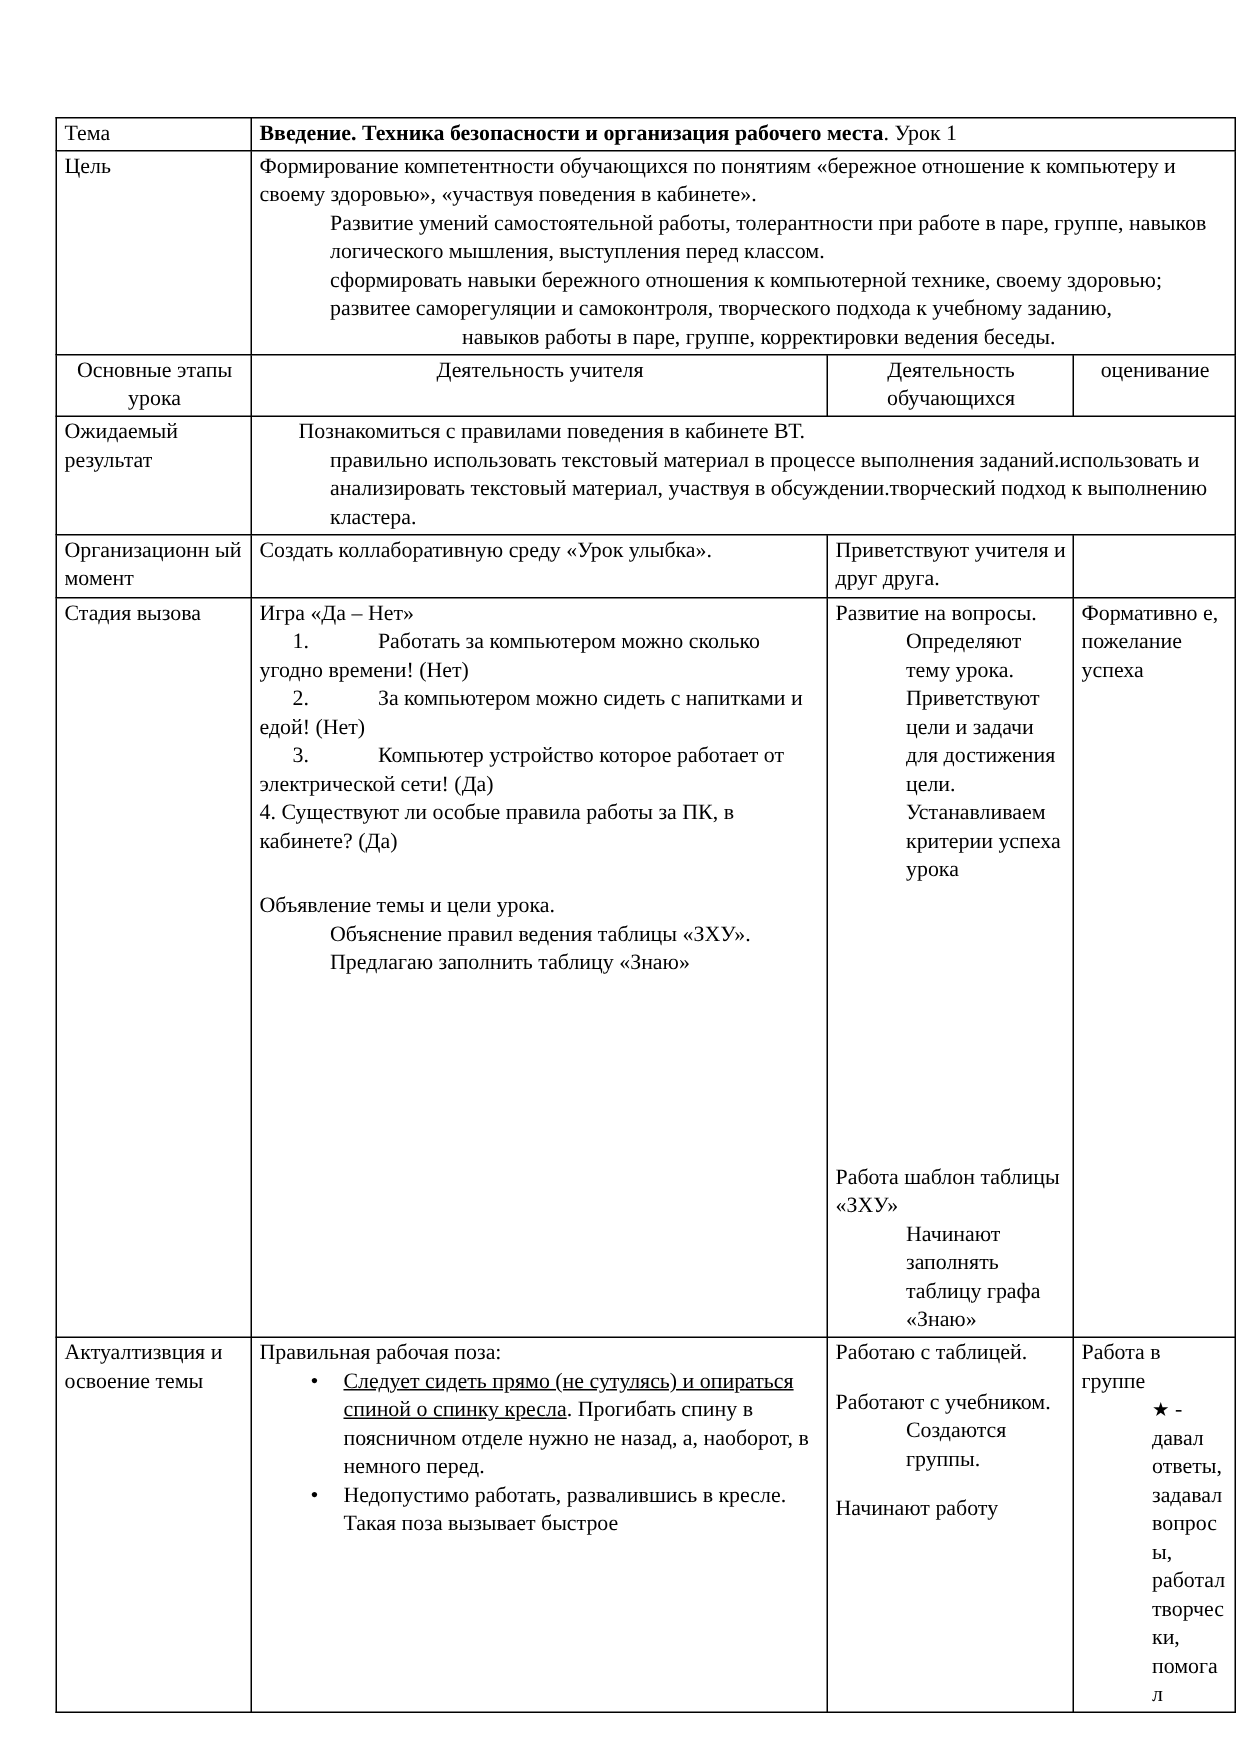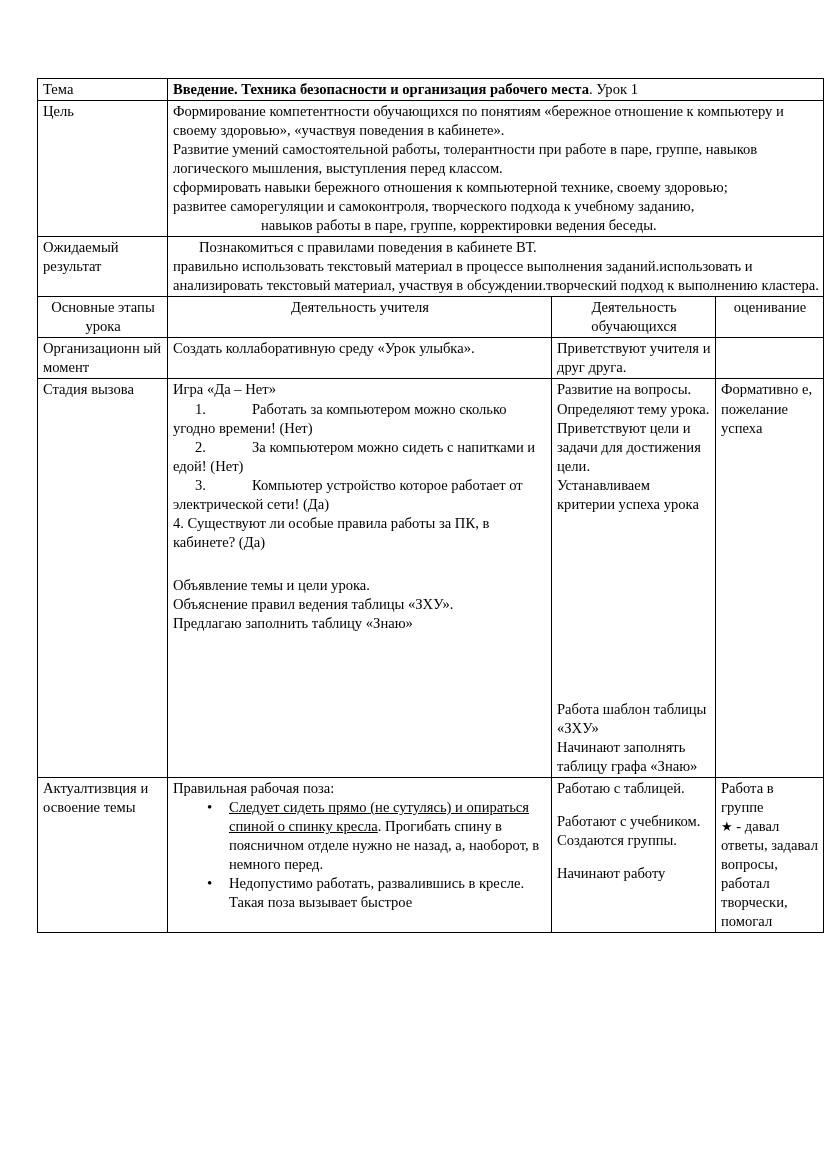--- a/index.html
+++ b/index.html
@@ -43,21 +43,21 @@
   
   col.c1 { width: 130px; }
   col.c2 { width: 384px; }
   col.c3 { width: 164px; }
   col.c4 { width: 108px; }
 
   .bold { font-weight: bold; }
   .u { text-decoration: underline; }
 
   .p { margin: 0; }
-  .p + .p { margin-top: 0px; }
+  .p + .p { margin-top: 0px; margin-left: 47px; }
 
   .indent-first { text-indent: 26px; }
   .indent-tail { padding-left: 88px; }
 
   .num-item {
     margin: 0;
     text-indent: 22px;
   }
   .num-item .num-gap { display: inline-block; width: 46px; }
 
@@ -131,32 +131,32 @@
         <td colspan="3">
           <p class="p">Формирование компетентности обучающихся по понятиям «бережное отношение к компьютеру и своему здоровью», «участвуя поведения в кабинете».</p>
           <p class="p">Развитие умений самостоятельной работы, толерантности при работе в паре, группе, навыков логического мышления, выступления перед классом.</p>
           <p class="p">сформировать навыки бережного отношения к компьютерной технике, своему здоровью;</p>
           <p class="p">развитее саморегуляции и самоконтроля, творческого подхода к учебному заданию,</p>
           <p class="p indent-tail">навыков работы в паре, группе, корректировки ведения беседы.</p>
         </td>
       </tr>
 
       <tr>
+        <td class="hdr-stages">Основные этапы урока</td>
+        <td class="hdr-teacher">Деятельность учителя</td>
+        <td class="hdr-student">Деятельность обучающихся</td>
+        <td class="hdr-eval">оценивание</td>
+      </tr>
+
+      <tr>
         <td>Ожидаемый результат</td>
         <td colspan="3">
           <p class="p indent-first">Познакомиться  с правилами поведения в кабинете ВТ.</p>
           <p class="p">правильно использовать текстовый материал в процессе выполнения заданий.использовать и анализировать текстовый материал, участвуя в обсуждении.творческий подход к выполнению кластера.</p>
         </td>
-      </tr>
-
-      <tr>
-        <td class="hdr-stages">Основные этапы урока</td>
-        <td class="hdr-teacher">Деятельность учителя</td>
-        <td class="hdr-student">Деятельность обучающихся</td>
-        <td class="hdr-eval">оценивание</td>
       </tr>
 
       <tr>
         <td>Организационн ый момент</td>
         <td>Создать коллаборативную среду «Урок улыбка».</td>
         <td>Приветствуют учителя и друг друга.</td>
         <td></td>
       </tr>
 
       <tr>

